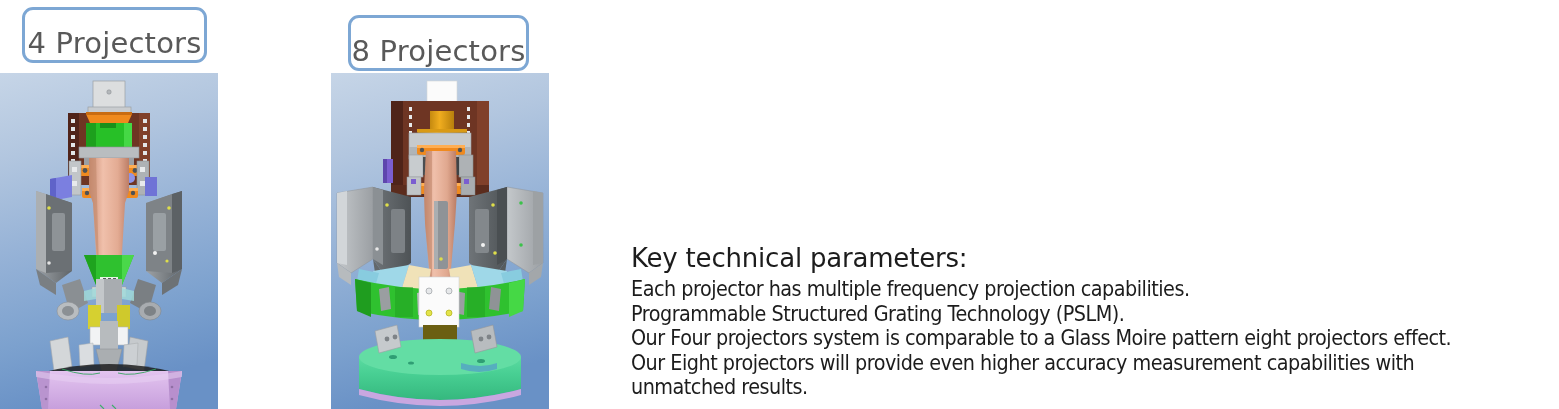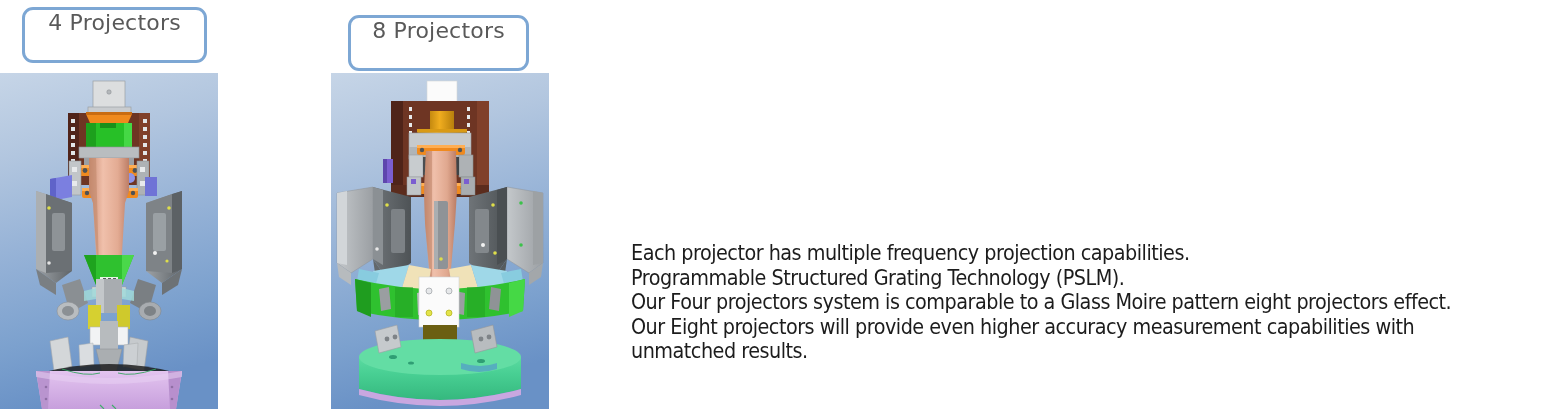--- a/index.html
+++ b/index.html
@@ -17,25 +17,25 @@
   }
 
   
   .chip {
     position: absolute;
     box-sizing: border-box;
     background: #ffffff;
     border: 3px solid #7da7d4;
     border-radius: 11px;
     display: flex;
-    align-items: flex-start;
+    align-items: flex-end;
     justify-content: center;
     color: #595959;
     font-family: "DejaVu Sans", sans-serif;
-    font-size: 22px;
+    font-size: 29px;
     font-weight: 400;
     letter-spacing: 0.2px;
     white-space: nowrap;
   }
   #chip-4 { left: 22px;  top: 7px; width: 185px; height: 56px; }
   #chip-8 { left: 348px; top: 7px; width: 181px; height: 56px; margin-top: 8px; }
 
   
   .figure {
     position: absolute;
@@ -472,18 +472,19 @@
       <circle cx="56" cy="266" r="2.4" fill="#7e8387"></circle>
       <circle cx="64" cy="264" r="2.4" fill="#7e8387"></circle>
       <path d="M140 258 L162 252 L166 274 L144 280 Z" fill="#b8bcbf" stroke="#93979a" stroke-width="0.6"></path>
       <circle cx="150" cy="266" r="2.4" fill="#7e8387"></circle>
       <circle cx="158" cy="264" r="2.4" fill="#7e8387"></circle>
     </g>
   </svg>
 </div>
 
 <div class="textblock">
+  <div class="heading">Key technical parameters:</div>
   <div class="bodyline">Each projector has multiple frequency projection capabilities.</div>
   <div class="bodyline">Programmable Structured Grating Technology (PSLM).</div>
   <div class="bodyline">Our Four projectors system is comparable to a Glass Moire pattern eight projectors effect.</div>
   <div class="bodyline">Our Eight projectors will provide even higher accuracy measurement capabilities with</div>
   <div class="bodyline">unmatched results.</div>
 </div>
 
 </body></html>

